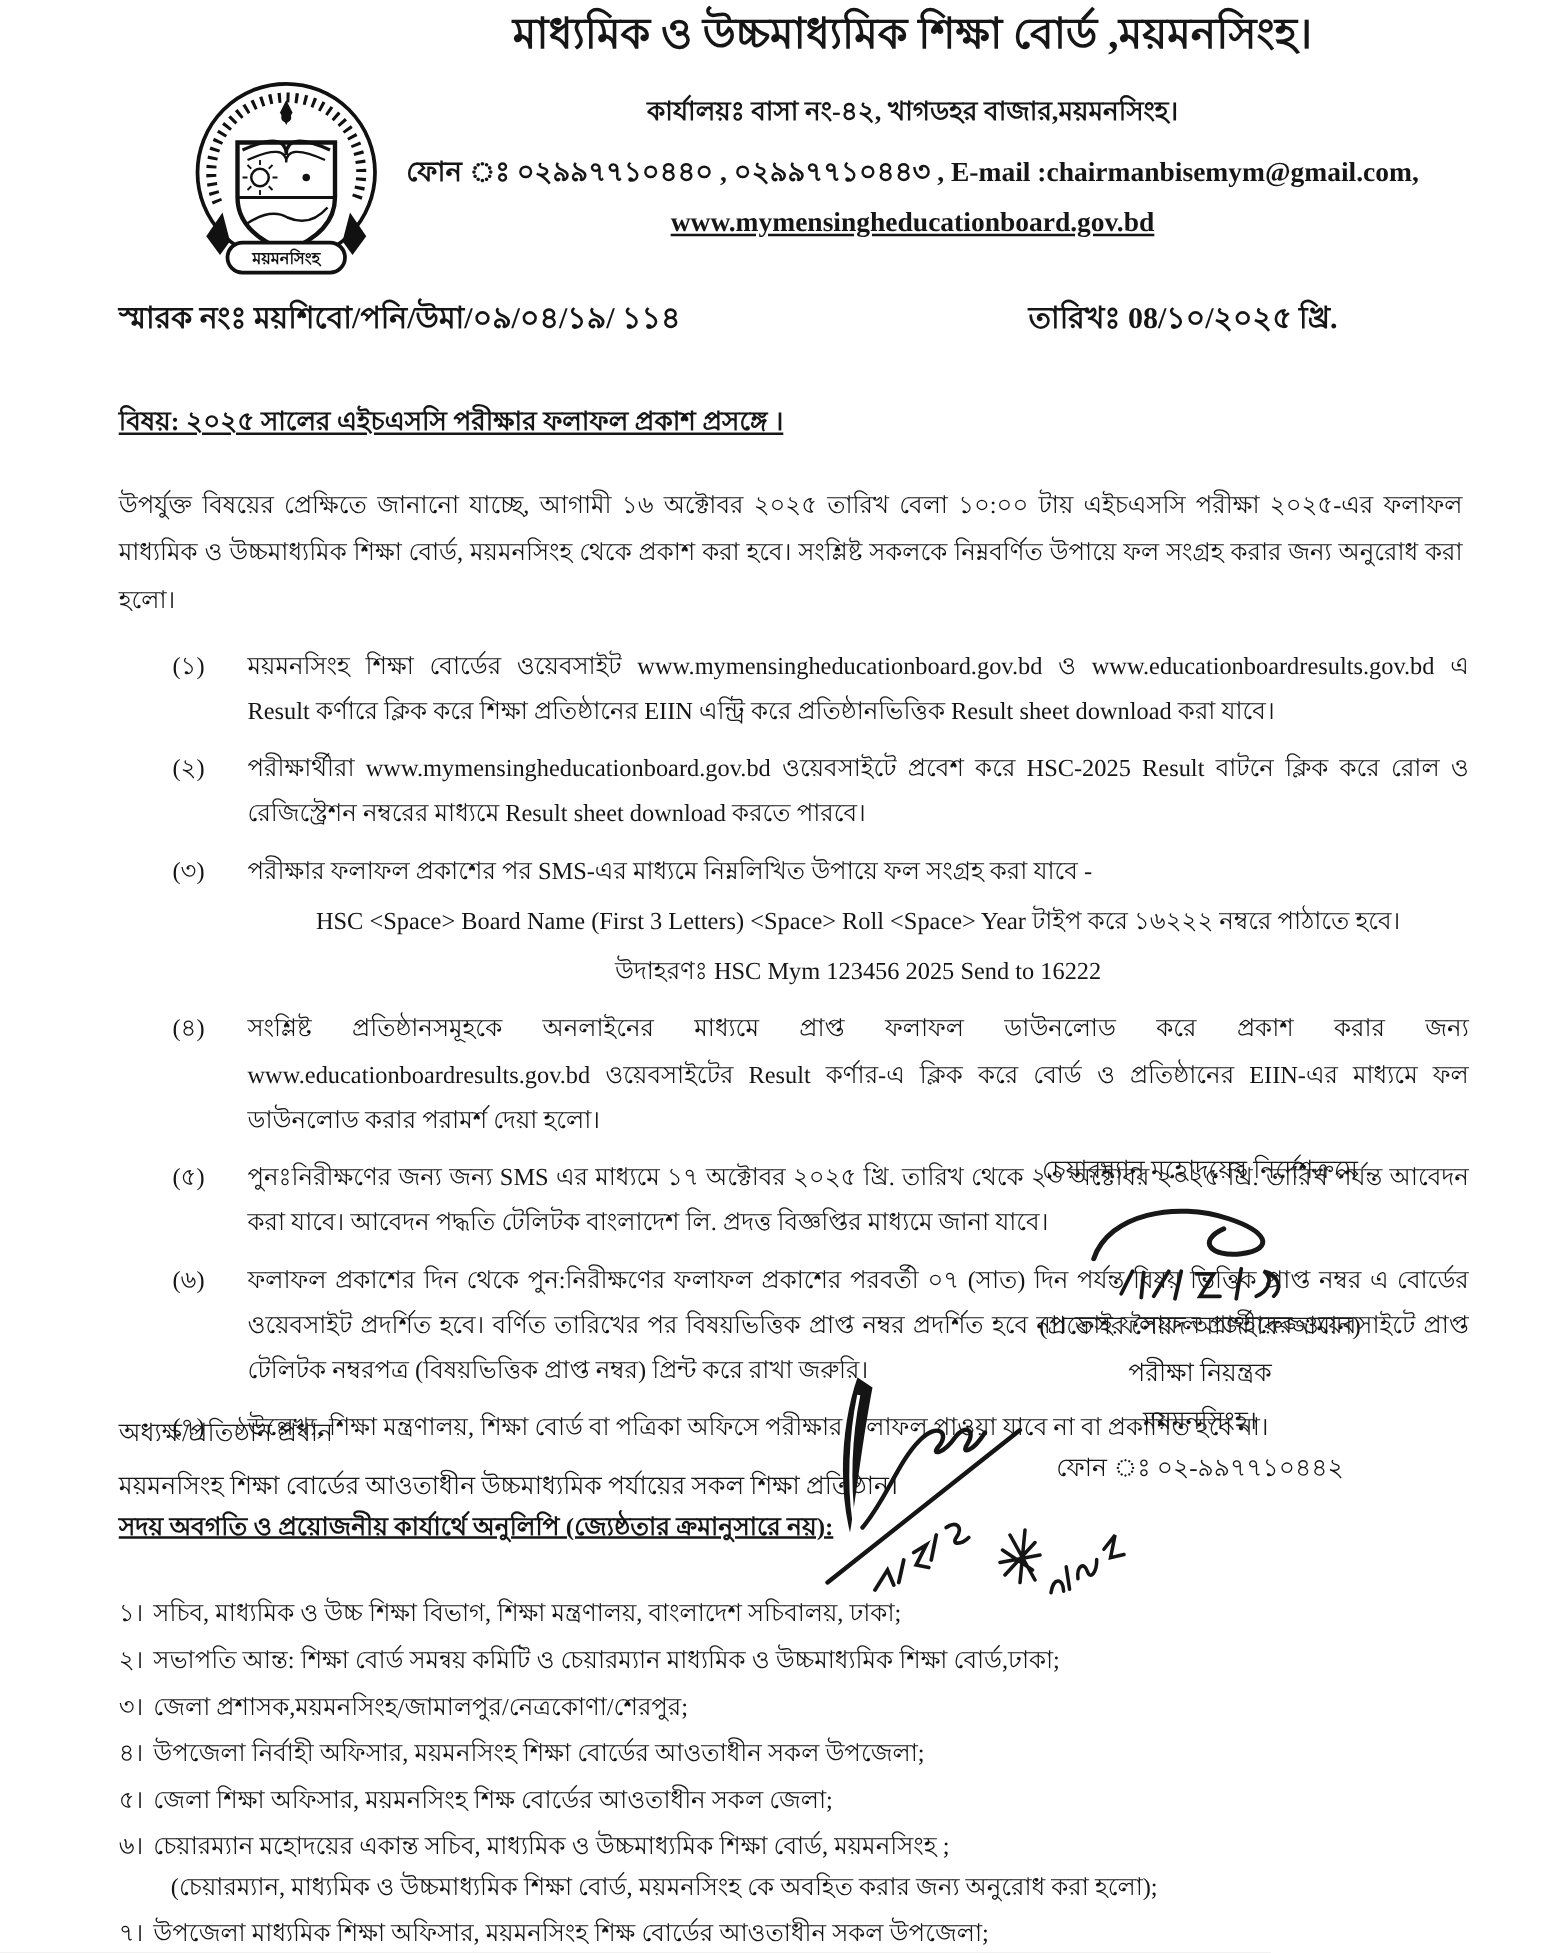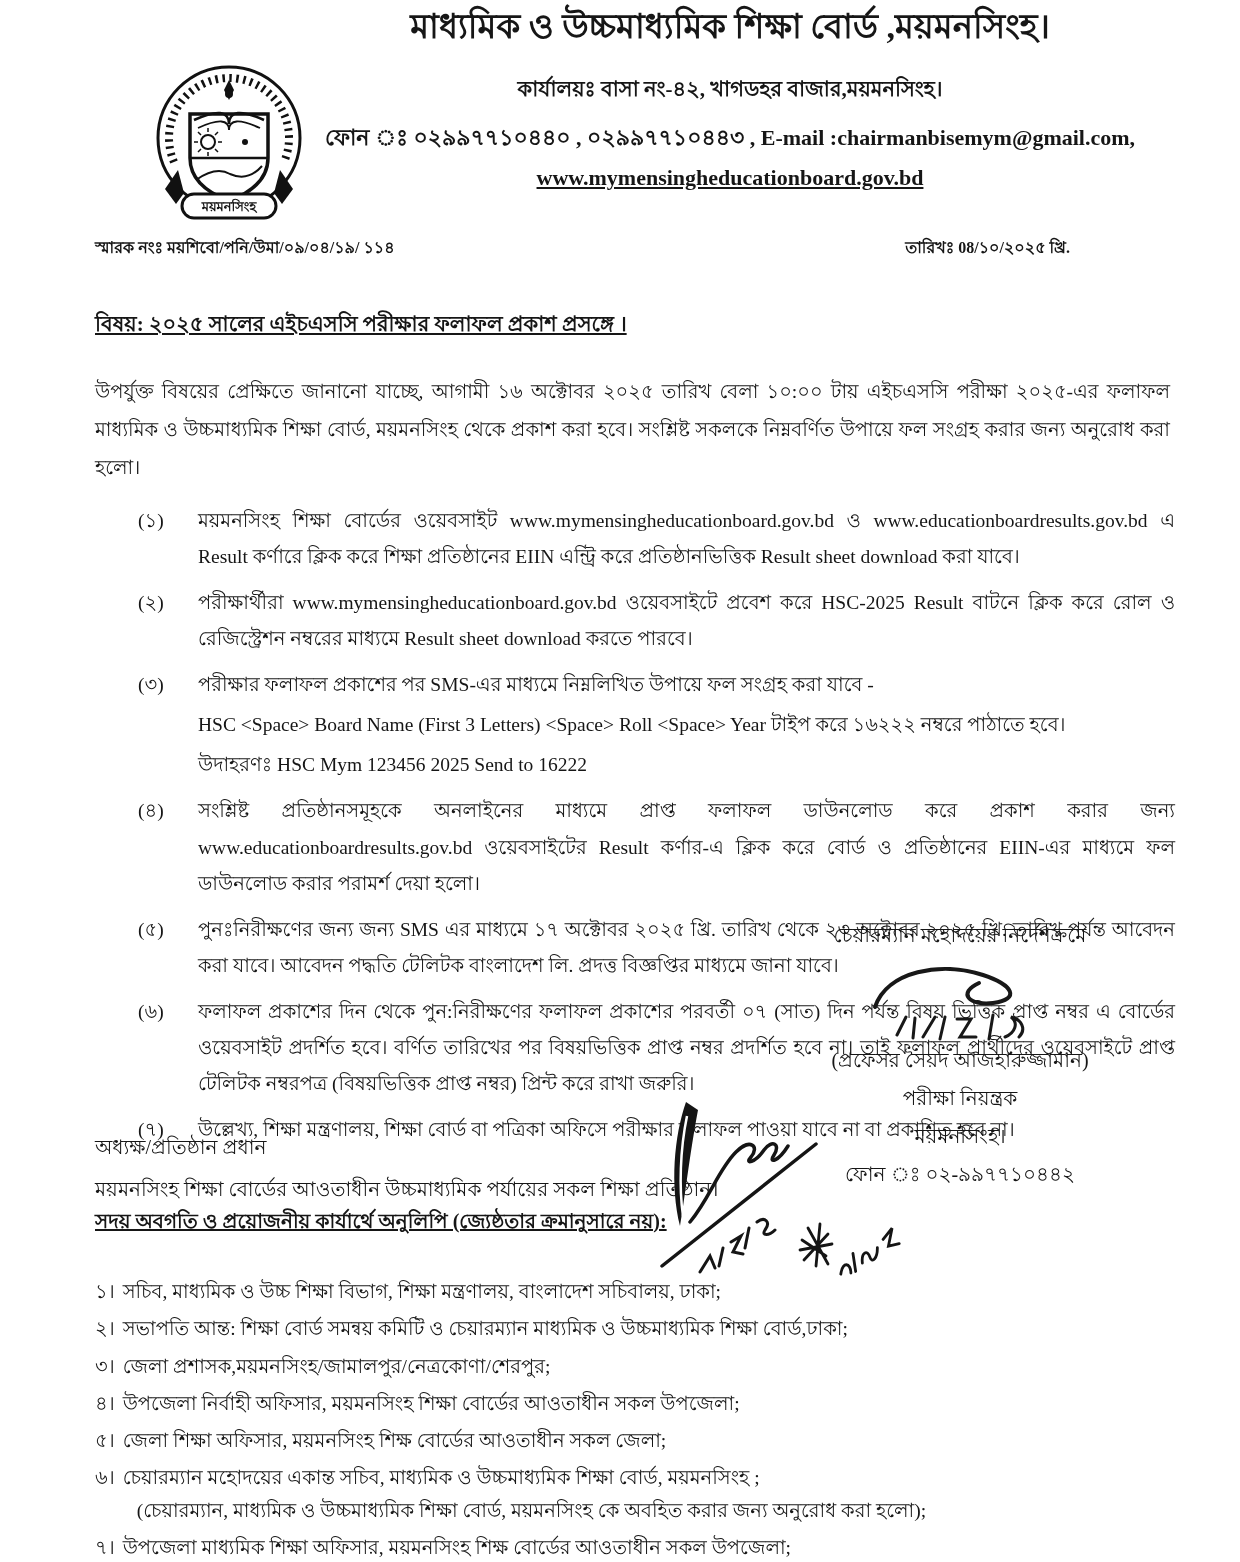--- a/index.html
+++ b/index.html
@@ -11,30 +11,30 @@
   }
   
   .hdr { }
   .hdr-text { margin-left:230px; width:1000px; text-align:center; }
   .org-name { font-size:34px; font-weight:bold; }
   .office   { font-size:21px; font-weight:bold; margin-top:16px; }
   .phoneline{ font-size:22px; font-weight:bold; margin-top:12px; }
   .website  { font-size:22px; font-weight:bold; margin-top:8px; text-decoration:underline; display:inline-block; }
   .seal { position:absolute; left:148px; top:58px; }
   
-  .memo-row { display:flex; justify-content:space-between; margin:44px 170px 0 95px; font-size:16px; font-weight:bold; }
+  .memo-row { display:flex; justify-content:space-between; margin:44px 170px 0 95px; font-size:24px; font-weight:bold; }
   
   .subject { margin:46px 75px 0 95px; font-size:21px; font-weight:bold; text-decoration:underline; display:inline-block; }
   
   .body-par { margin:30px 70px 0 95px; font-size:19.5px; line-height:1.95; text-align:justify; }
   .num-list { margin:16px 65px 0 138px; }
   .num-item { display:flex; gap:16px; margin-bottom:10px; font-size:19.5px; line-height:1.85; }
   .num-item .num { width:44px; flex:none; }
   .num-item .itext { flex:1; text-align:justify; }
-  .sub-line { margin-top:4px; text-align:left;font-family:Liberation Serif, serif; }
+  .sub-line { margin-top:4px; text-align:center;font-family:Liberation Serif, serif; }
   
   .sig-block { position:absolute; top:920px; left:755px; width:410px; text-align:center; font-size:20px; }
   .sig-block .by-order { font-size:20px; }
   .sig-graphic { margin:2px auto -6px auto; display:block; }
   .sig-name { font-size:20px; margin-top:-4px; }
   .sig-line { font-size:20px; margin-top:5px; }
   
   .addressee { position:absolute; top:1126px; left:95px; font-size:20px; line-height:2.1; }
   
   .copy-hdr { position:absolute; top:1206px; left:95px; font-size:20px; font-weight:bold; text-decoration:underline; }

